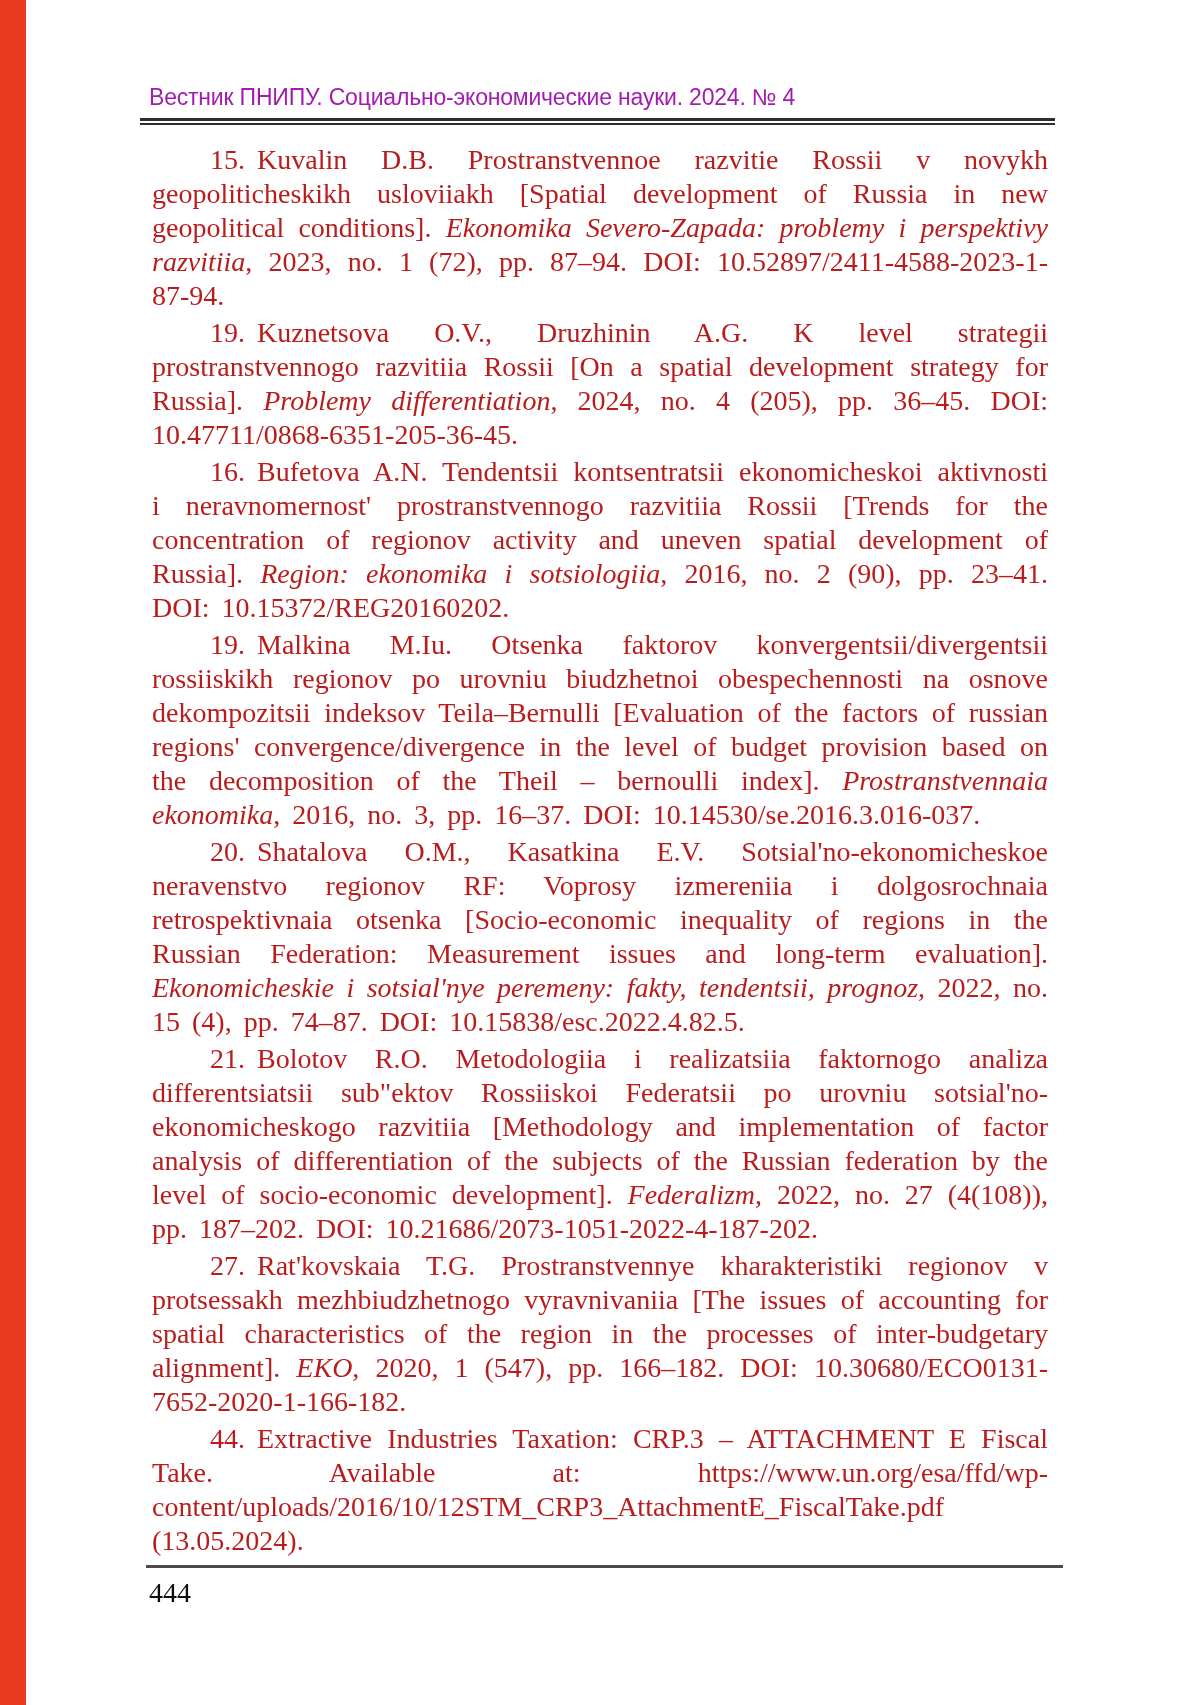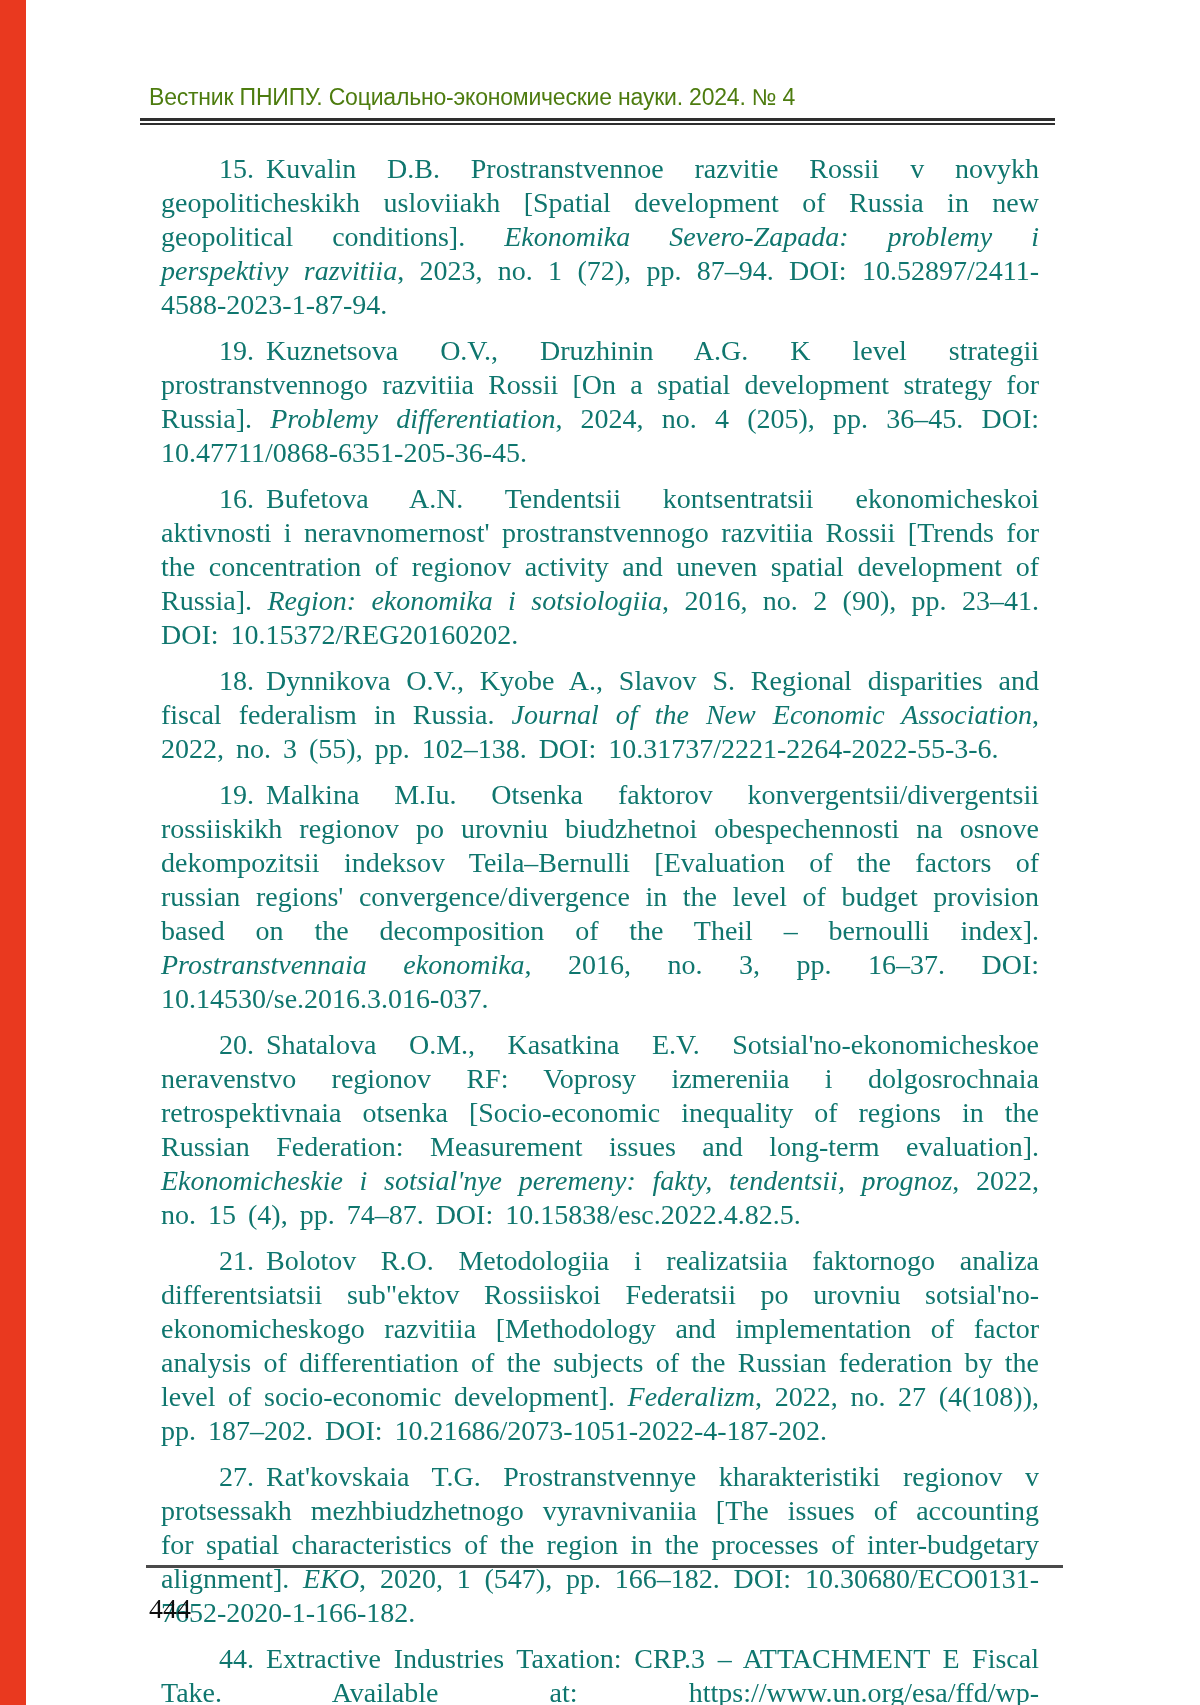--- a/index.html
+++ b/index.html
@@ -13,69 +13,68 @@
   }
   .accent-bar {
     position: absolute; left: 0; top: 0;
     width: 26px; height: 1705px;
     background: #e9391f;
   }
   .running-header {
     position: absolute; left: 149px; top: 84px;
     font-family: "Liberation Sans", "DejaVu Sans", sans-serif;
     font-size: 23px; letter-spacing: -0.2px;
-    color: #4d7c0f; white-space: nowrap;
+    color: #a21caf; white-space: nowrap;
   }
   .header-rule {
     position: absolute; left: 140px; top: 118px;
     width: 915px; height: 2px;
     border-top: 3px solid #2e2e2e;
     border-bottom: 2px solid #2e2e2e;
   }
   .references {
     position: absolute; left: 149px; top: 140px;
     width: 902px;
   }
   .references p {
-    margin: 12px;
+    margin: 3px;
     font-size: 28px;
     line-height: 34px;
     text-align: justify;
     text-indent: 58px;
     word-spacing: 5px;
-    color: #0f766e;
+    color: #b91c1c;
     font-family: Liberation Serif, serif;
   }
   .references p .num { padding-right: 12px; }
   .references p em { font-style: italic; }
   .footer-rule {
     position: absolute; left: 146px; top: 1565px;
     width: 917px; height: 0;
     border-top: 3px solid #4a4a4a;
   }
   .page-number {
     position: absolute; left: 149px; top: 1577px;
-    font-size: 28px; color: #0d0d0d; margin-top: 16px;
+    font-size: 28px; color: #0d0d0d;
   }
 </style>
 </head>
 <body>
 
 <div class="accent-bar" style="background: rgb(233, 57, 31);"></div>
 
 <div>
   <div class="running-header">Вестник ПНИПУ. Социально-экономические науки. 2024. № 4</div>
 
   <div class="header-rule"></div>
 
   <div class="references">
       <p><span class="num">15.</span><span>Kuvalin D.B. Prostranstvennoe razvitie Rossii v novykh geopoliticheskikh usloviiakh [Spatial development of Russia in new geopolitical conditions]. </span><em>Ekonomika Severo-Zapada: problemy i perspektivy razvitiia</em><span>, 2023, no. 1 (72), pp. 87–94. DOI: 10.52897/2411-4588-2023-1-87-94.</span></p>
       <p><span class="num">19.</span><span>Kuznetsova O.V., Druzhinin A.G. K level strategii prostranstvennogo razvitiia Rossii [On a spatial development strategy for Russia]. </span><em>Problemy differentiation</em><span>, 2024, no. 4 (205), pp. 36–45. DOI: 10.47711/0868-6351-205-36-45.</span></p>
       <p><span class="num">16.</span><span>Bufetova A.N. Tendentsii kontsentratsii ekonomicheskoi aktivnosti i neravnomernost' prostranstvennogo razvitiia Rossii [Trends for the concentration of regionov activity and uneven spatial development of Russia]. </span><em>Region: ekonomika i sotsiologiia</em><span>, 2016, no. 2 (90), pp. 23–41. DOI: 10.15372/REG20160202.</span></p>
-      <p><span class="num">18.</span><span>Dynnikova O.V., Kyobe A., Slavov S. Regional disparities and fiscal federalism in Russia. </span><em>Journal of the New Economic Association</em><span>, 2022, no. 3 (55), pp. 102–138. DOI: 10.31737/2221-2264-2022-55-3-6.</span></p>
       <p><span class="num">19.</span><span>Malkina M.Iu. Otsenka faktorov konvergentsii/divergentsii rossiiskikh regionov po urovniu biudzhetnoi obespechennosti na osnove dekompozitsii indeksov Teila–Bernulli [Evaluation of the factors of russian regions' convergence/divergence in the level of budget provision based on the decomposition of the Theil – bernoulli index]. </span><em>Prostranstvennaia ekonomika</em><span>, 2016, no. 3, pp. 16–37. DOI: 10.14530/se.2016.3.016-037.</span></p>
       <p><span class="num">20.</span><span>Shatalova O.M., Kasatkina E.V. Sotsial'no-ekonomicheskoe neravenstvo regionov RF: Voprosy izmereniia i dolgosrochnaia retrospektivnaia otsenka [Socio-economic inequality of regions in the Russian Federation: Measurement issues and long-term evaluation]. </span><em>Ekonomicheskie i sotsial'nye peremeny: fakty, tendentsii, prognoz</em><span>, 2022, no. 15 (4), pp. 74–87. DOI: 10.15838/esc.2022.4.82.5.</span></p>
       <p><span class="num">21.</span><span>Bolotov R.O. Metodologiia i realizatsiia faktornogo analiza differentsiatsii sub"ektov Rossiiskoi Federatsii po urovniu sotsial'no-ekonomicheskogo razvitiia [Methodology and implementation of factor analysis of differentiation of the subjects of the Russian federation by the level of socio-economic development]. </span><em>Federalizm</em><span>, 2022, no. 27 (4(108)), pp. 187–202. DOI: 10.21686/2073-1051-2022-4-187-202.</span></p>
       <p><span class="num">27.</span><span>Rat'kovskaia T.G. Prostranstvennye kharakteristiki regionov v protsessakh mezhbiudzhetnogo vyravnivaniia [The issues of accounting for spatial characteristics of the region in the processes of inter-budgetary alignment]. </span><em>EKO</em><span>, 2020, 1 (547), pp. 166–182. DOI: 10.30680/ECO0131-7652-2020-1-166-182.</span></p>
       <p><span class="num">44.</span><span>Extractive Industries Taxation: CRP.3 – ATTACHMENT E Fiscal Take. Available at: https://www.un.org/esa/ffd/wp-content/uploads/2016/10/12STM_CRP3_AttachmentE_FiscalTake.pdf (13.05.2024).</span></p>
     </div>
 
   <div class="footer-rule"></div>
 
   <div class="page-number">444</div>

